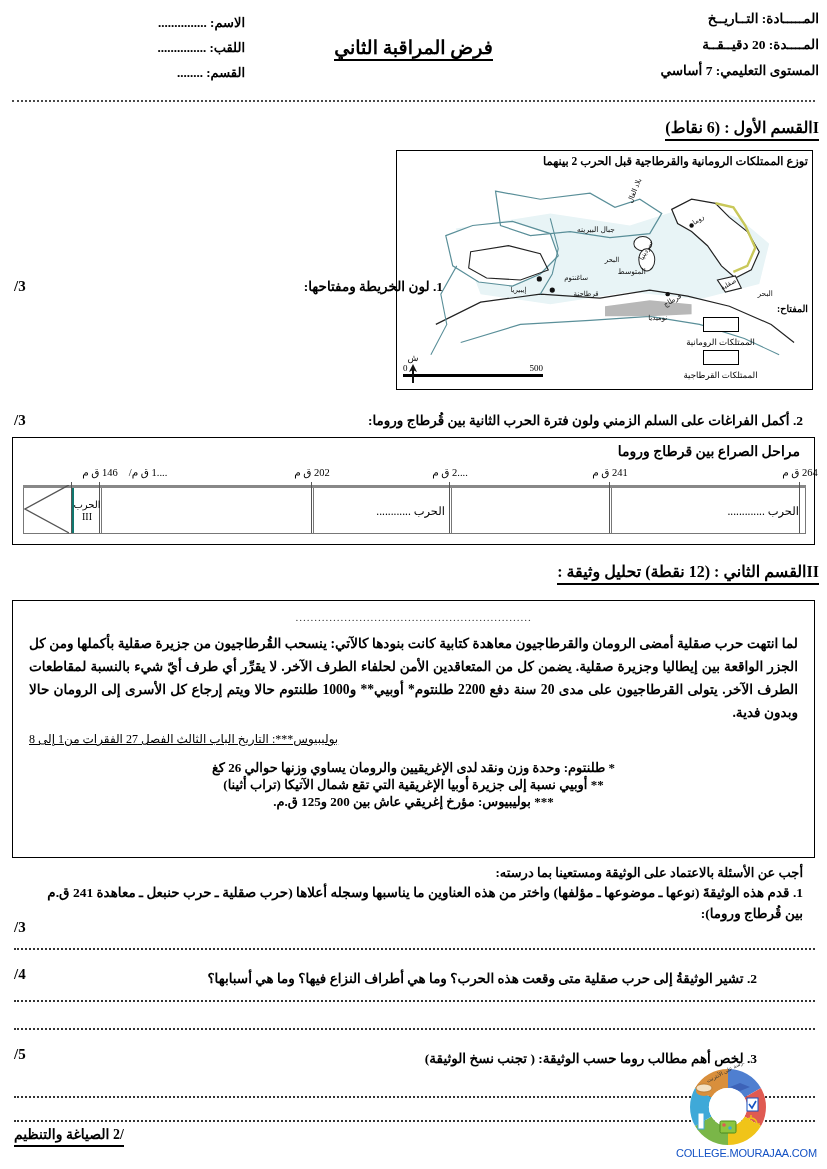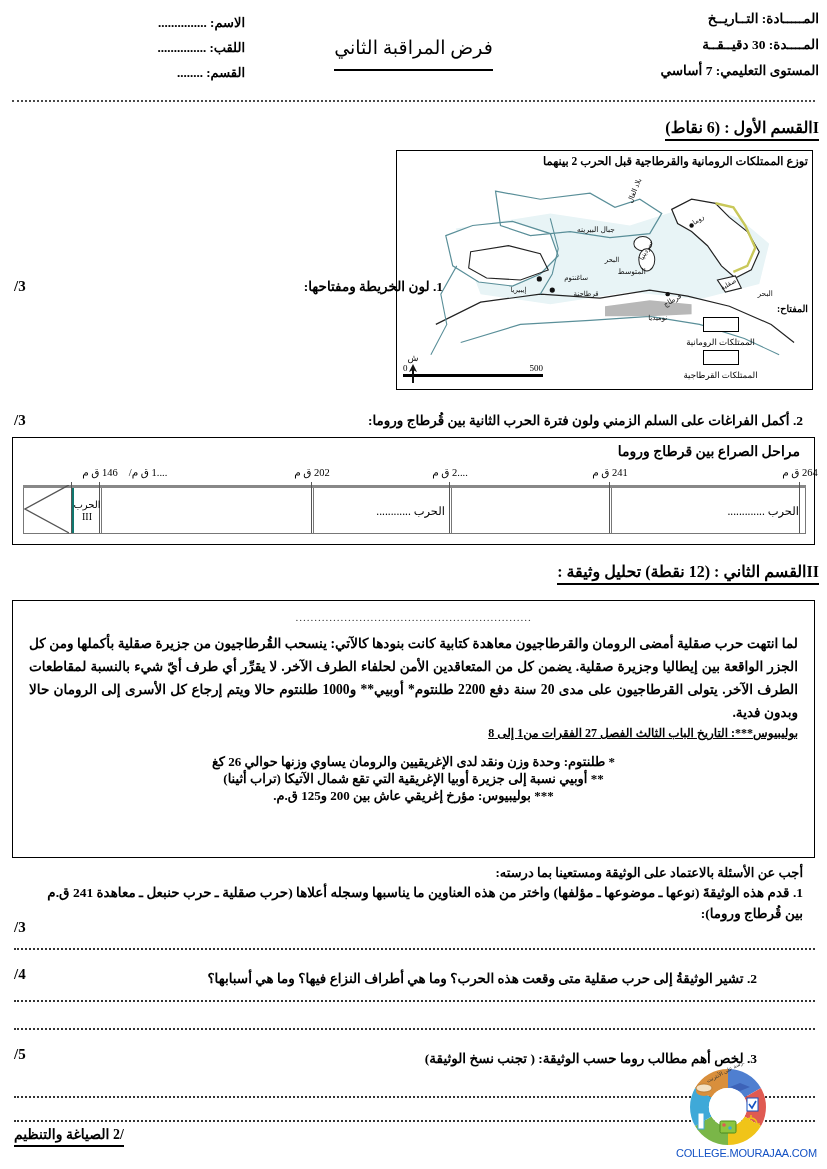--- a/index.html
+++ b/index.html
@@ -48,24 +48,24 @@
     font-size: 13px;
     line-height: 25px;
   }
   .hdr-left .fld { display: block; }
   .hdr-center {
     position: absolute;
     top: 30px; left: 0; right: 0;
     text-align: center;
   }
   .hdr-center span {
-    font-weight: normal;
+    font-weight: bold;
     font-size: 19px;
     border-bottom: 2px solid #000;
-    padding-bottom: 11px;
+    padding-bottom: 1px;
   }
   .dotrule {
     position: absolute;
     left: 12px; right: 12px;
     border-top: 2px dotted #4a4a4a;
     height: 0;
   }
 
   
   .sec-head {
@@ -271,24 +271,24 @@
   .doc-para {
     direction: rtl;
     text-align: justify;
     font-size: 13.6px;
     line-height: 23px;
     font-weight: bold;
     margin-top: 9px;
   }
   .doc-src {
     direction: rtl;
-    text-align: right;
+    text-align: left;
     font-size: 12px;
-    font-weight: bold;
-    margin-top: 2px;
+    font-weight: normal;
+    margin-top: 8px;
     text-decoration: underline;
   }
   .doc-notes {
     direction: rtl;
     text-align: center;
     font-size: 13px;
     line-height: 17px;
     margin-top: 12px;
     font-weight: bold;
   }
@@ -334,21 +334,21 @@
   }
 </style>
 </head>
 <body>
 
 <div class="page">
 
   <div class="header">
     <div class="hdr-right">
       <div>المـــــادة: التــاريــخ</div>
-      <div>المــــدة: 30 دقيــقــة</div>
+      <div>المــــدة: 20 دقيــقــة</div>
       <div>المستوى التعليمي: 7 أساسي</div>
     </div>
 
     <div class="hdr-left">
       <span class="fld">الاسم: ...............</span>
       <span class="fld">اللقب: ...............</span>
       <span class="fld">القسم: ........</span>
     </div>
 
     <div class="hdr-center">

